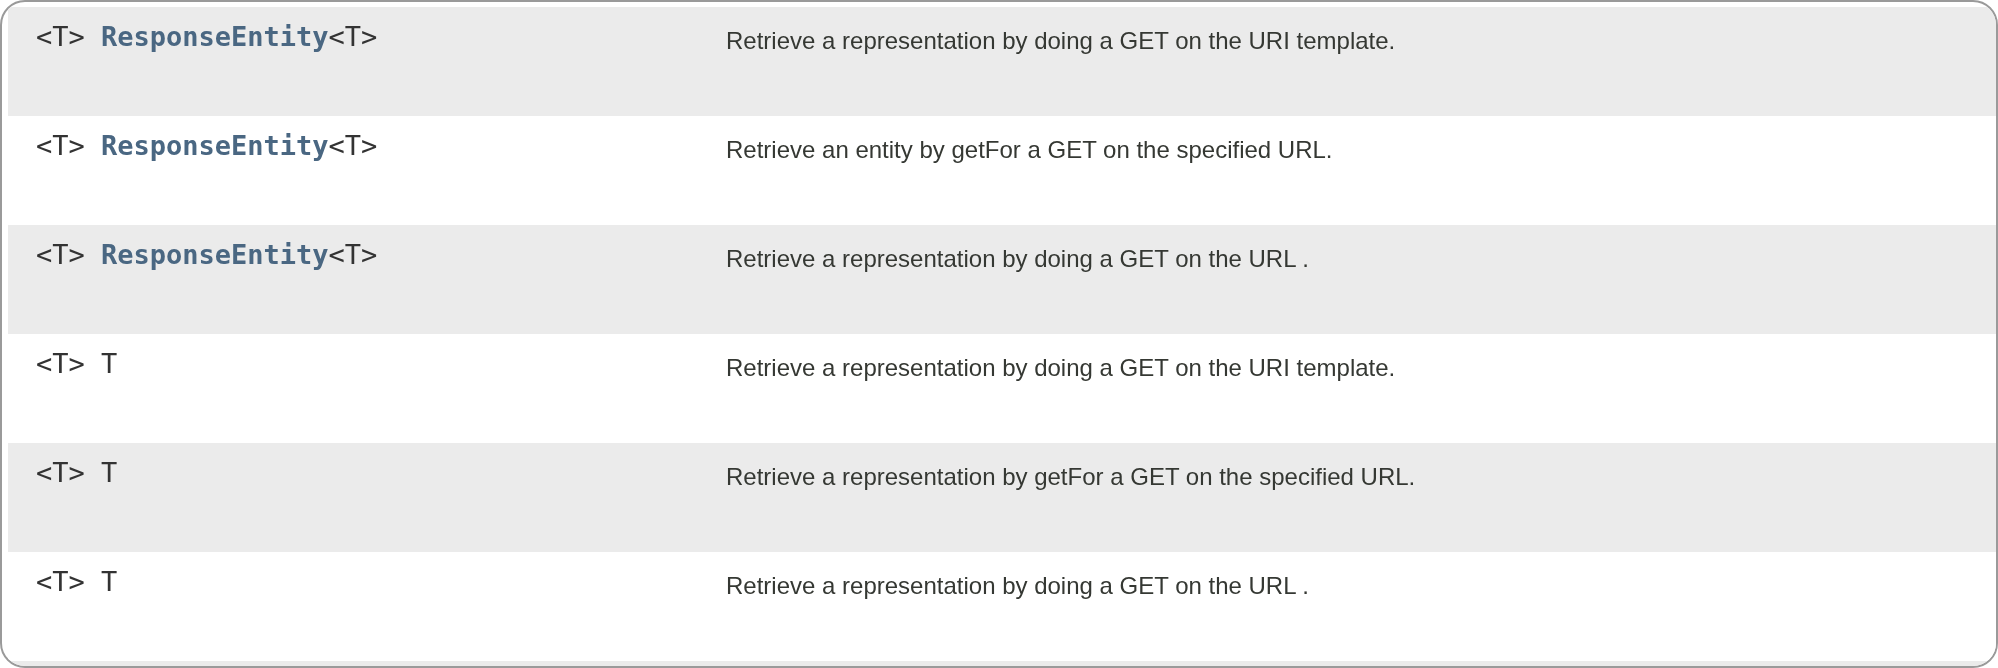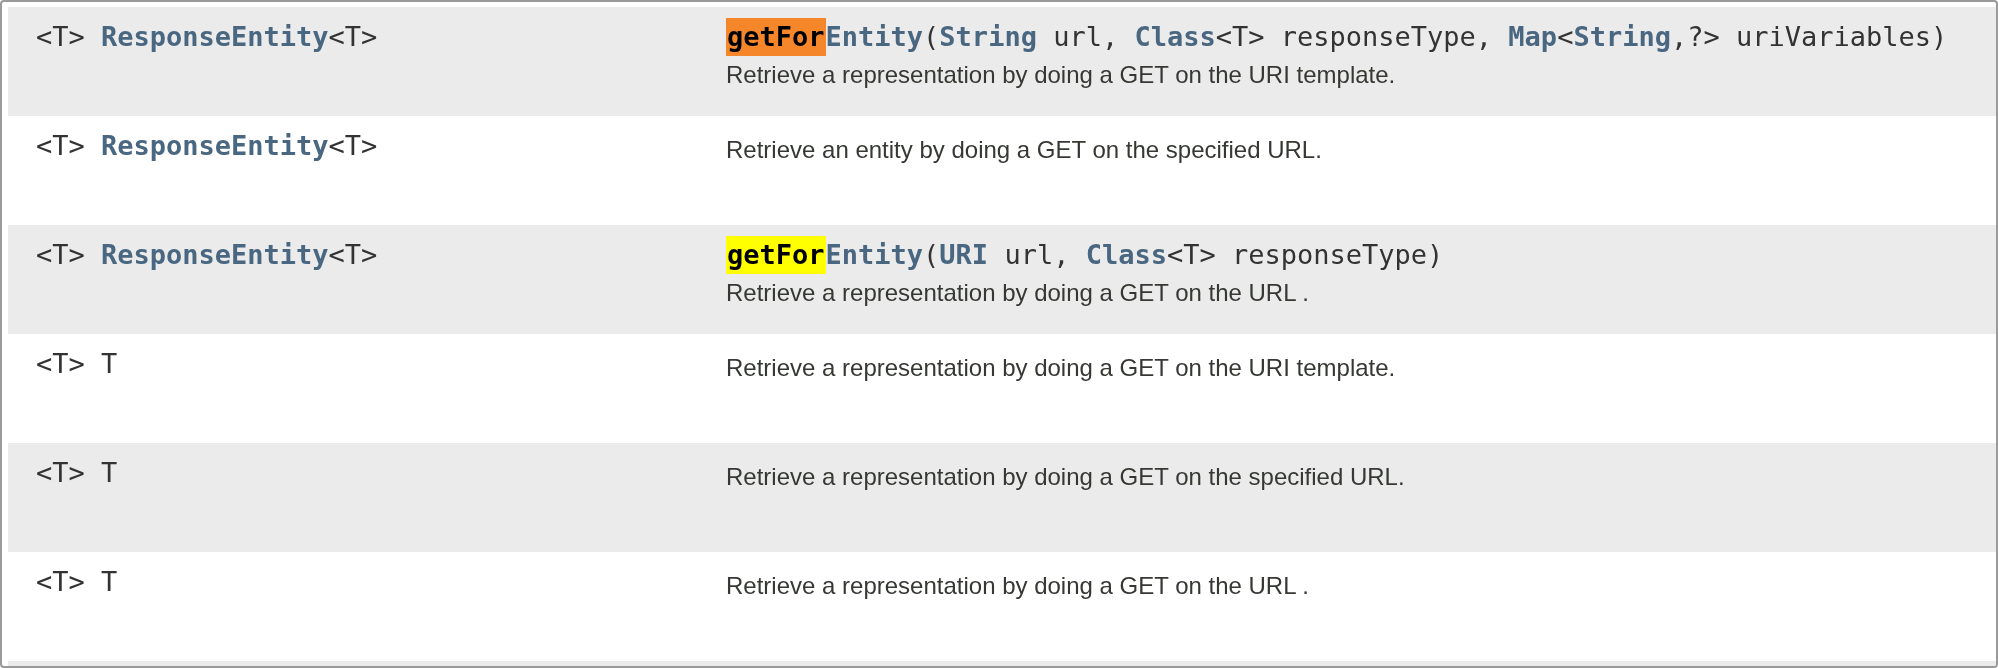--- a/index.html
+++ b/index.html
@@ -1,19 +1,19 @@
 <!DOCTYPE html>
 <html style="--row-alt-bg: #ebebeb; --row-bg: #ffffff; --link: #4a6782; --code-text: #333333; --desc-text: #353833; --hl-current: #f6862a; --hl-match: #ffff00;"><head>
 <meta charset="utf-8">
 <style>
   * { margin:0; padding:0; box-sizing:border-box; }
   html,body { width:1998px; height:668px; background:#ffffff; overflow:hidden; }
   .frame {
     position:absolute; inset:0; width:1998px; height:668px;
-    border:2px solid #9a9a9a; border-radius:4px; overflow:hidden;
+    border:2px solid #9a9a9a; border-radius:25px; overflow:hidden;
     background:#ffffff; padding:5px 0 0 6px;
   }
   .summary-table { width:1990px; }
   .method-row { width:100%; height:109px; overflow:hidden; padding:13px 0 0 28px; display:flex; align-items:flex-start; }
   .method-row.alt { background:var(--row-alt-bg,#ebebeb); }
   .method-row.norm { background:var(--row-bg,#ffffff); }
   .col-first { width:690px; flex:0 0 690px; }
   .col-last  { flex:1 1 auto; min-width:0; }
   .code-line {
     font-family:"DejaVu Sans Mono","Liberation Mono",monospace;
@@ -35,55 +35,53 @@
 </head>
 <body>
 
 <div class="frame">
   <div class="summary-table">
       <div class="method-row alt">
         <div class="col-first">
           <div class="code-line"><span>&lt;T&gt; </span><span class="lnk">ResponseEntity</span><span>&lt;T&gt;</span></div>
         </div>
         <div class="col-last">
-          <div class="code-line"><span class="hl hl-cur">getFor</span><span class="lnk">Entity</span><span>(</span><span class="lnk">String</span><span> url, </span><span class="lnk">Class</span><span>&lt;T&gt; responseType, </span><span class="lnk">Map</span><span>&lt;</span><span class="lnk">String</span><span>,?&gt; uriVariables)</span></div>
           <div class="desc-line">Retrieve a representation by doing a GET on the URI template.</div>
         </div>
       </div>
       <div class="method-row norm">
         <div class="col-first">
           <div class="code-line"><span>&lt;T&gt; </span><span class="lnk">ResponseEntity</span><span>&lt;T&gt;</span></div>
         </div>
         <div class="col-last">
-          <div class="desc-line">Retrieve an entity by doing a GET on the specified URL.</div>
+          <div class="desc-line">Retrieve an entity by getFor a GET on the specified URL.</div>
         </div>
       </div>
       <div class="method-row alt">
         <div class="col-first">
           <div class="code-line"><span>&lt;T&gt; </span><span class="lnk">ResponseEntity</span><span>&lt;T&gt;</span></div>
         </div>
         <div class="col-last">
-          <div class="code-line"><span class="hl hl-m">getFor</span><span class="lnk">Entity</span><span>(</span><span class="lnk">URI</span><span> url, </span><span class="lnk">Class</span><span>&lt;T&gt; responseType)</span></div>
           <div class="desc-line">Retrieve a representation by doing a GET on the URL .</div>
         </div>
       </div>
       <div class="method-row norm">
         <div class="col-first">
           <div class="code-line"><span>&lt;T&gt; T</span></div>
         </div>
         <div class="col-last">
           <div class="desc-line">Retrieve a representation by doing a GET on the URI template.</div>
         </div>
       </div>
       <div class="method-row alt">
         <div class="col-first">
           <div class="code-line"><span>&lt;T&gt; T</span></div>
         </div>
         <div class="col-last">
-          <div class="desc-line">Retrieve a representation by doing a GET on the specified URL.</div>
+          <div class="desc-line">Retrieve a representation by getFor a GET on the specified URL.</div>
         </div>
       </div>
       <div class="method-row norm">
         <div class="col-first">
           <div class="code-line"><span>&lt;T&gt; T</span></div>
         </div>
         <div class="col-last">
           <div class="desc-line">Retrieve a representation by doing a GET on the URL .</div>
         </div>
       </div>

